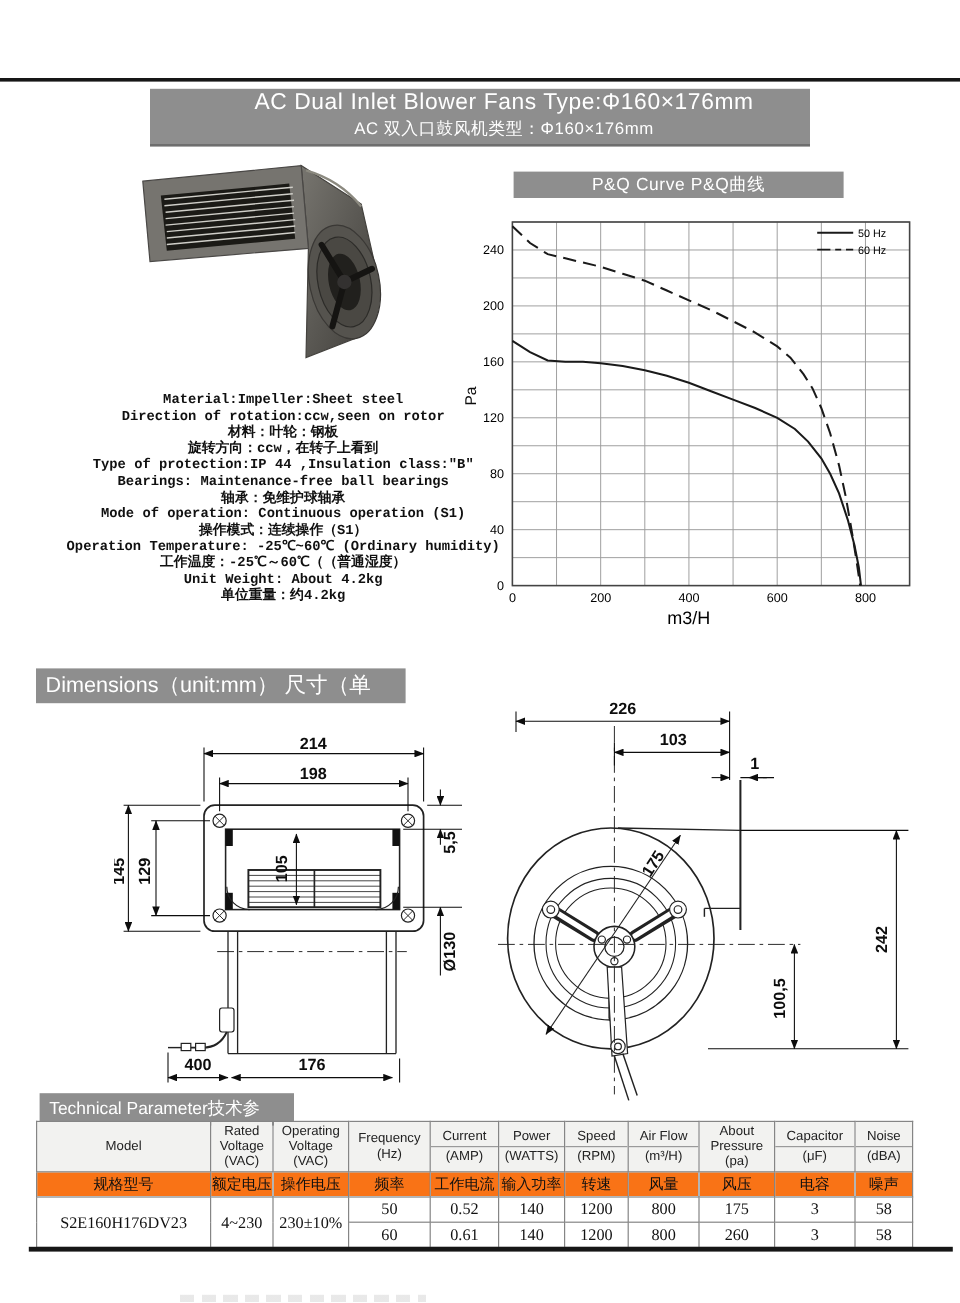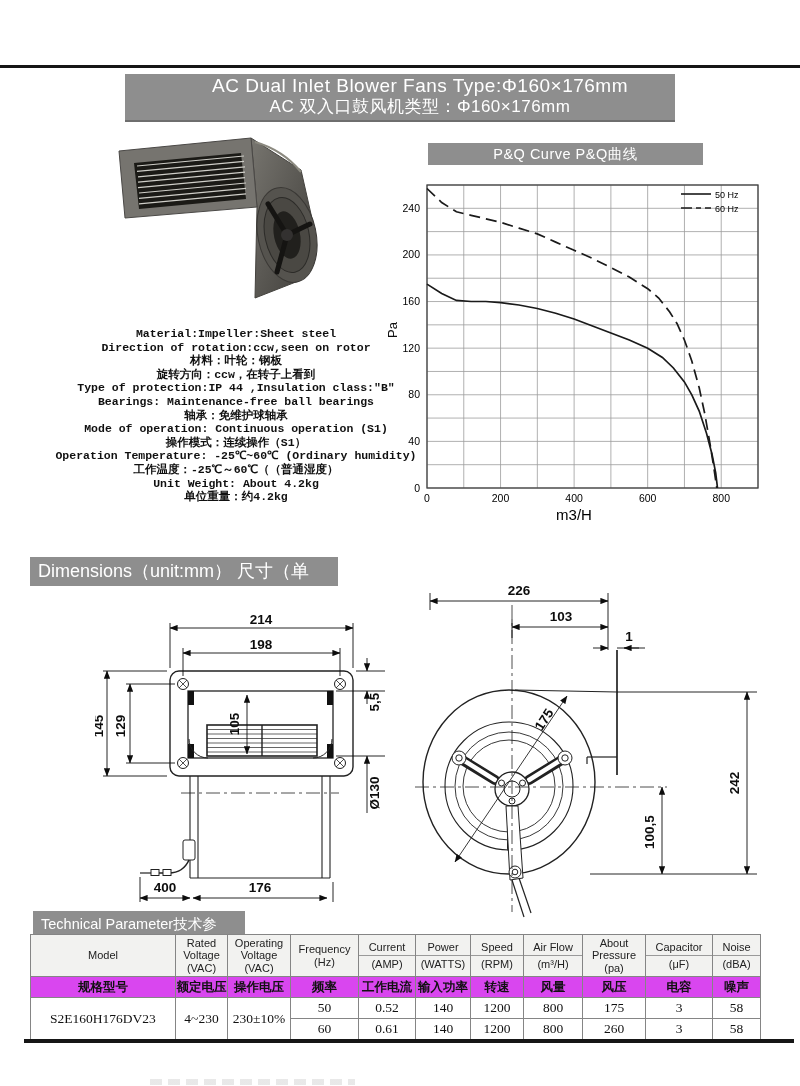--- a/index.html
+++ b/index.html
@@ -3,34 +3,34 @@
 <meta charset="utf-8">
 <style>
   html,body{margin:0;padding:0;background:#ffffff;}
   #page{position:relative;width:800px;height:1086px;background:#fff;overflow:hidden;
         font-family:"Liberation Sans",sans-serif;color:#111;}
   .abs{position:absolute;}
   .rule{background:#161616;}
   .banner{background:#8e8e8e;color:#ffffff;text-align:center;}
   #main-banner{left:125px;top:74px;width:510px;height:46px;border-bottom:2px solid #6e6e6e;padding-left:40px;}
   #main-banner .t1{font-size:19px;line-height:23px;letter-spacing:.5px;}
-  #main-banner .t2{font-size:17px;line-height:20px;letter-spacing:.5px;}
+  #main-banner .t2{font-size:14px;line-height:20px;letter-spacing:.5px;}
   #pq-banner{left:428px;top:143px;width:275px;height:22px;font-size:14.5px;line-height:22px;letter-spacing:.5px;}
   #dim-banner{left:30px;top:557px;width:308px;height:29px;font-size:18px;line-height:29px;text-align:left;padding-left:8px;box-sizing:border-box;}
   #tech-banner{left:33px;top:911px;width:212px;height:27px;font-size:14.5px;line-height:27px;text-align:left;padding-left:8px;box-sizing:border-box;}
   #specs{left:26px;top:327px;width:420px;text-align:center;
          font-family:"Liberation Mono","DejaVu Sans Mono",monospace;
          font-weight:bold;font-size:11.5px;line-height:13.6px;color:#101010;}
   
   #param-table{position:absolute;left:30px;top:934px;width:730px;border-collapse:collapse;table-layout:fixed;}
   #param-table td{border:1px solid #858585;text-align:center;vertical-align:middle;padding:0;overflow:hidden;}
   #param-table{border:1.5px solid #4a4a4a;}
   .hdr-en{background:#f2f2f0;font-size:11px;line-height:12.5px;height:41px;color:#222;}
   .hdr-en .unitline{border-top:1px solid #9a9a9a;margin-top:2px;padding-top:2px;}
-  .row-cn td{background:#d946ef;font-weight:bold;font-size:12.5px;height:20px;color:#111;}
+  .row-cn td{background:#f97316;font-weight:normal;font-size:12.5px;height:20px;color:#111;}
   .row-data td{background:#fff;font-family:"Liberation Serif","DejaVu Serif",serif;font-size:13.5px;height:20px;}
   .ghost{background:repeating-linear-gradient(90deg,#e3e3e3 0 12px,#fff 12px 18px);opacity:.8;}
   svg text{font-family:"Liberation Sans",sans-serif;}
   .dimtxt{font-size:13.5px;font-weight:bold;fill:#0d0d0d;}
 </style>
 </head>
 <body>
 
 <div id="page">
 

